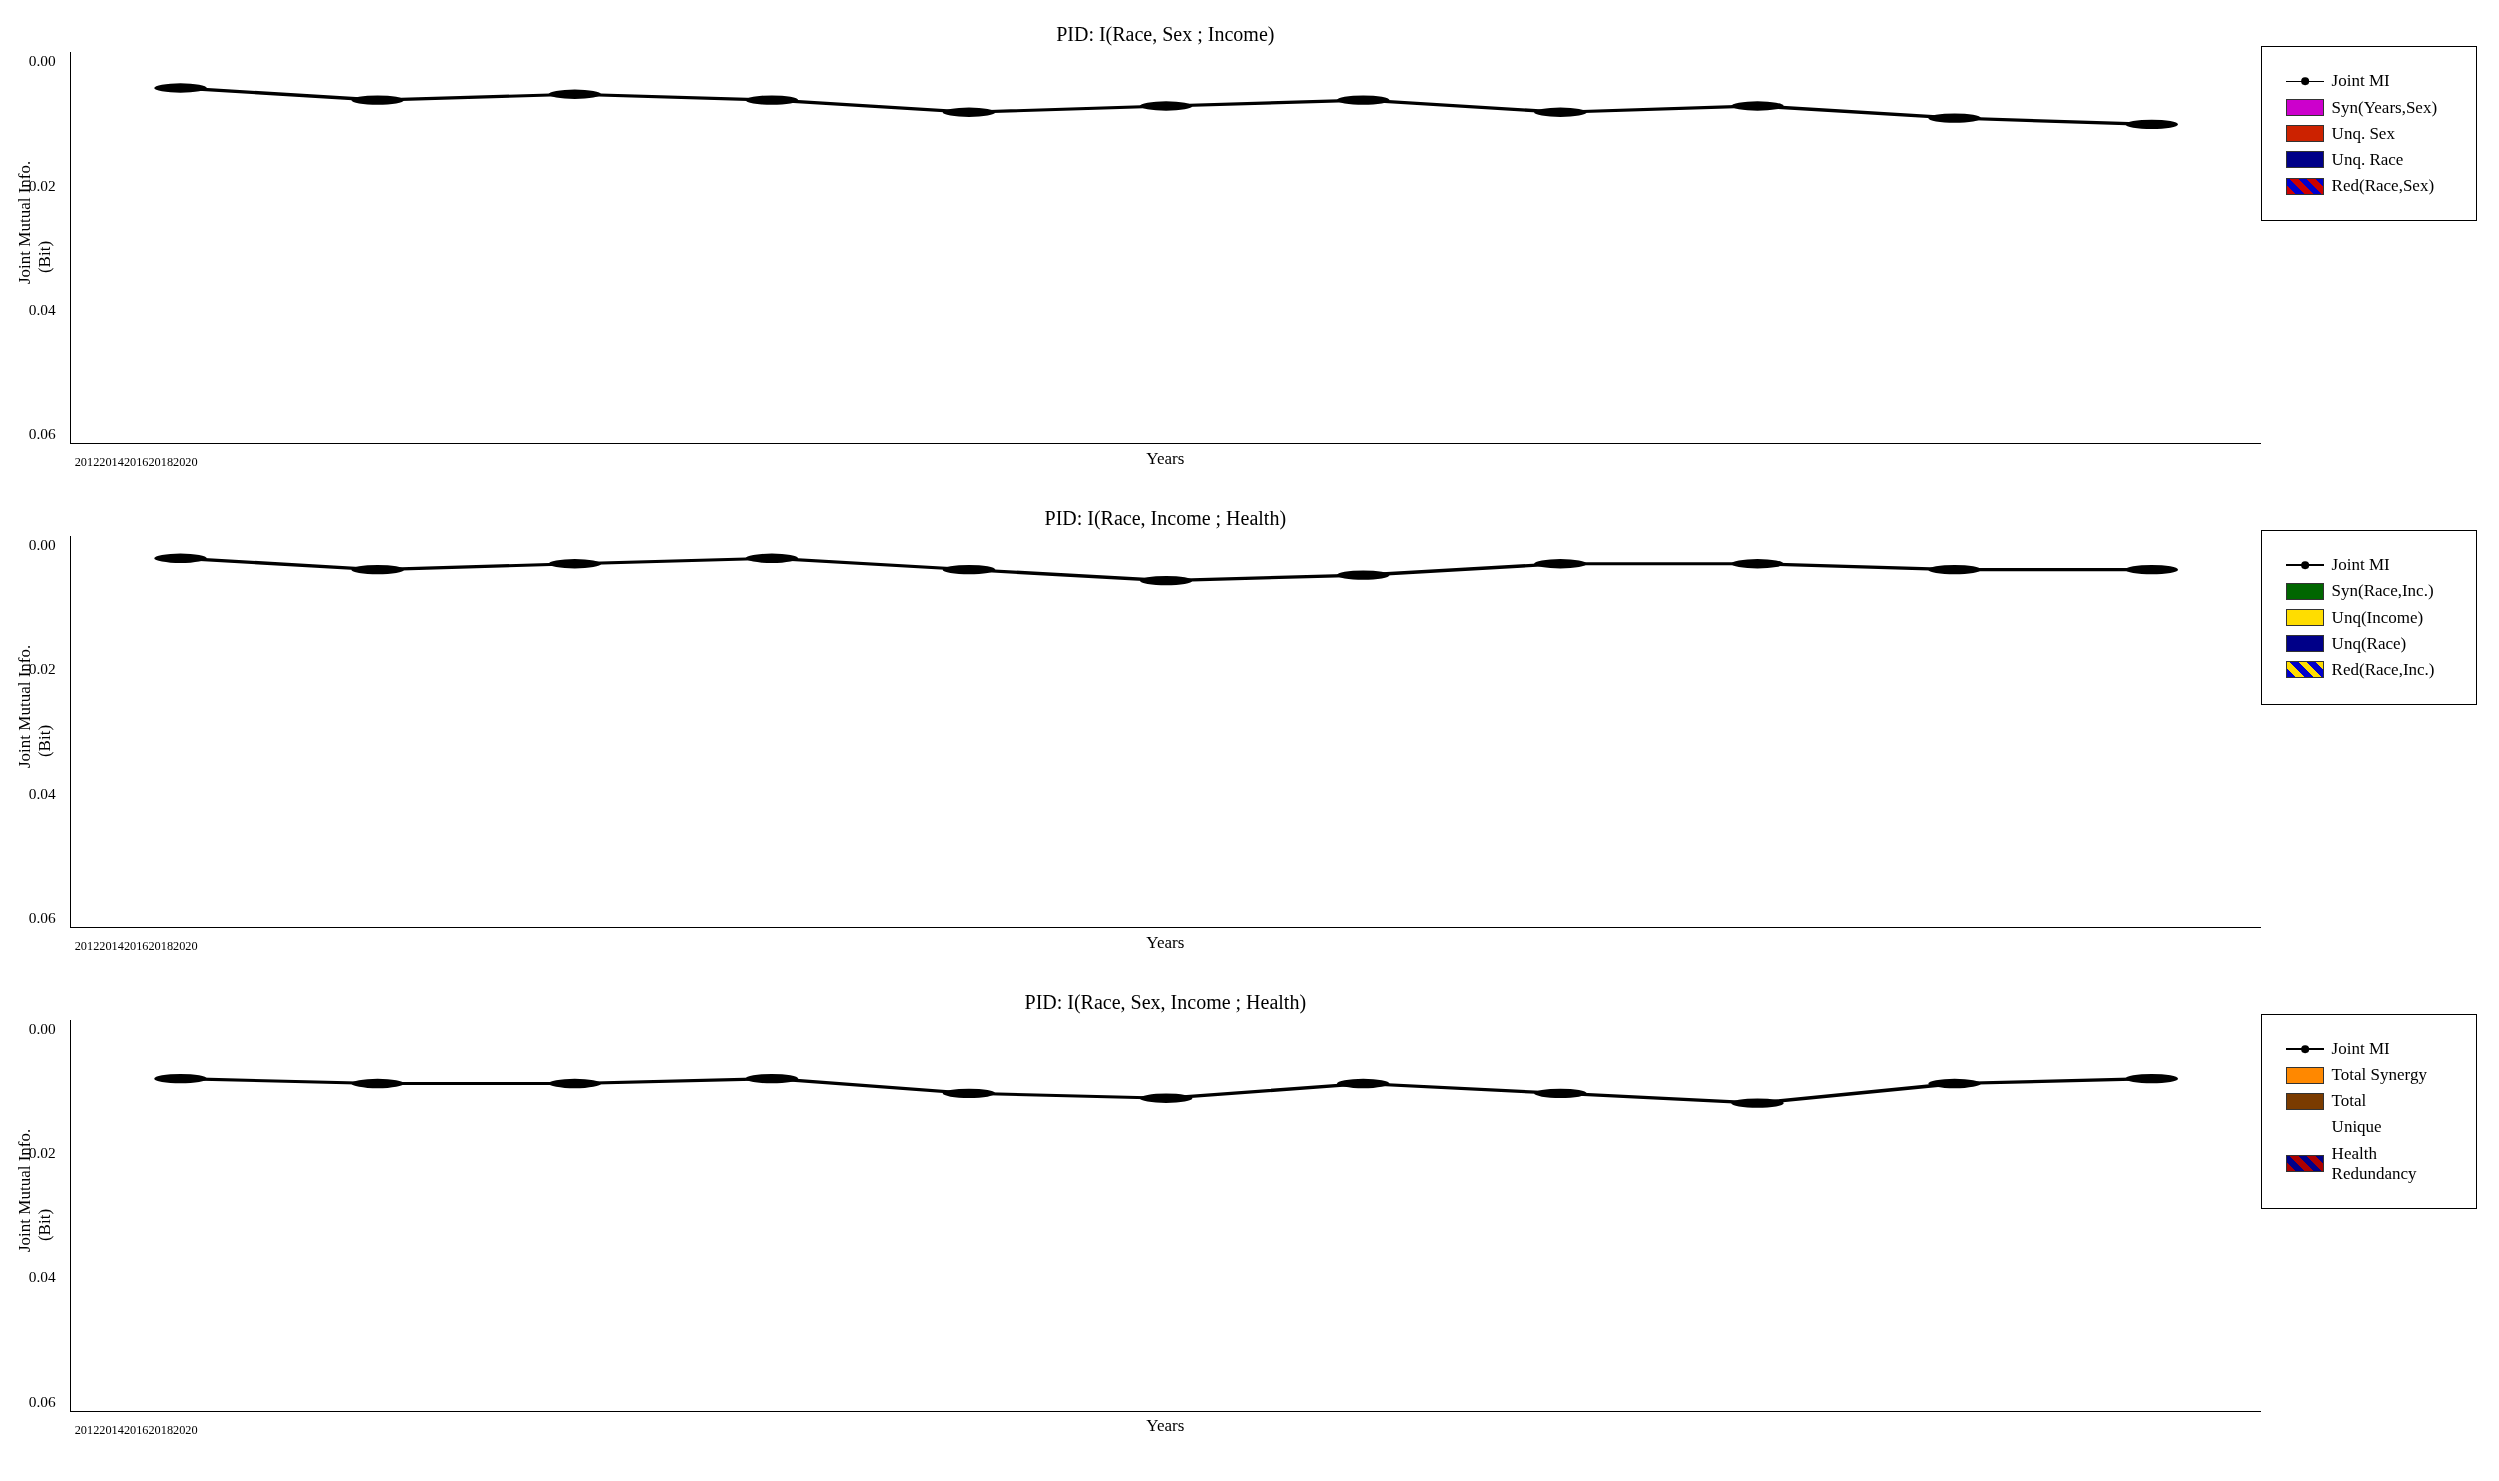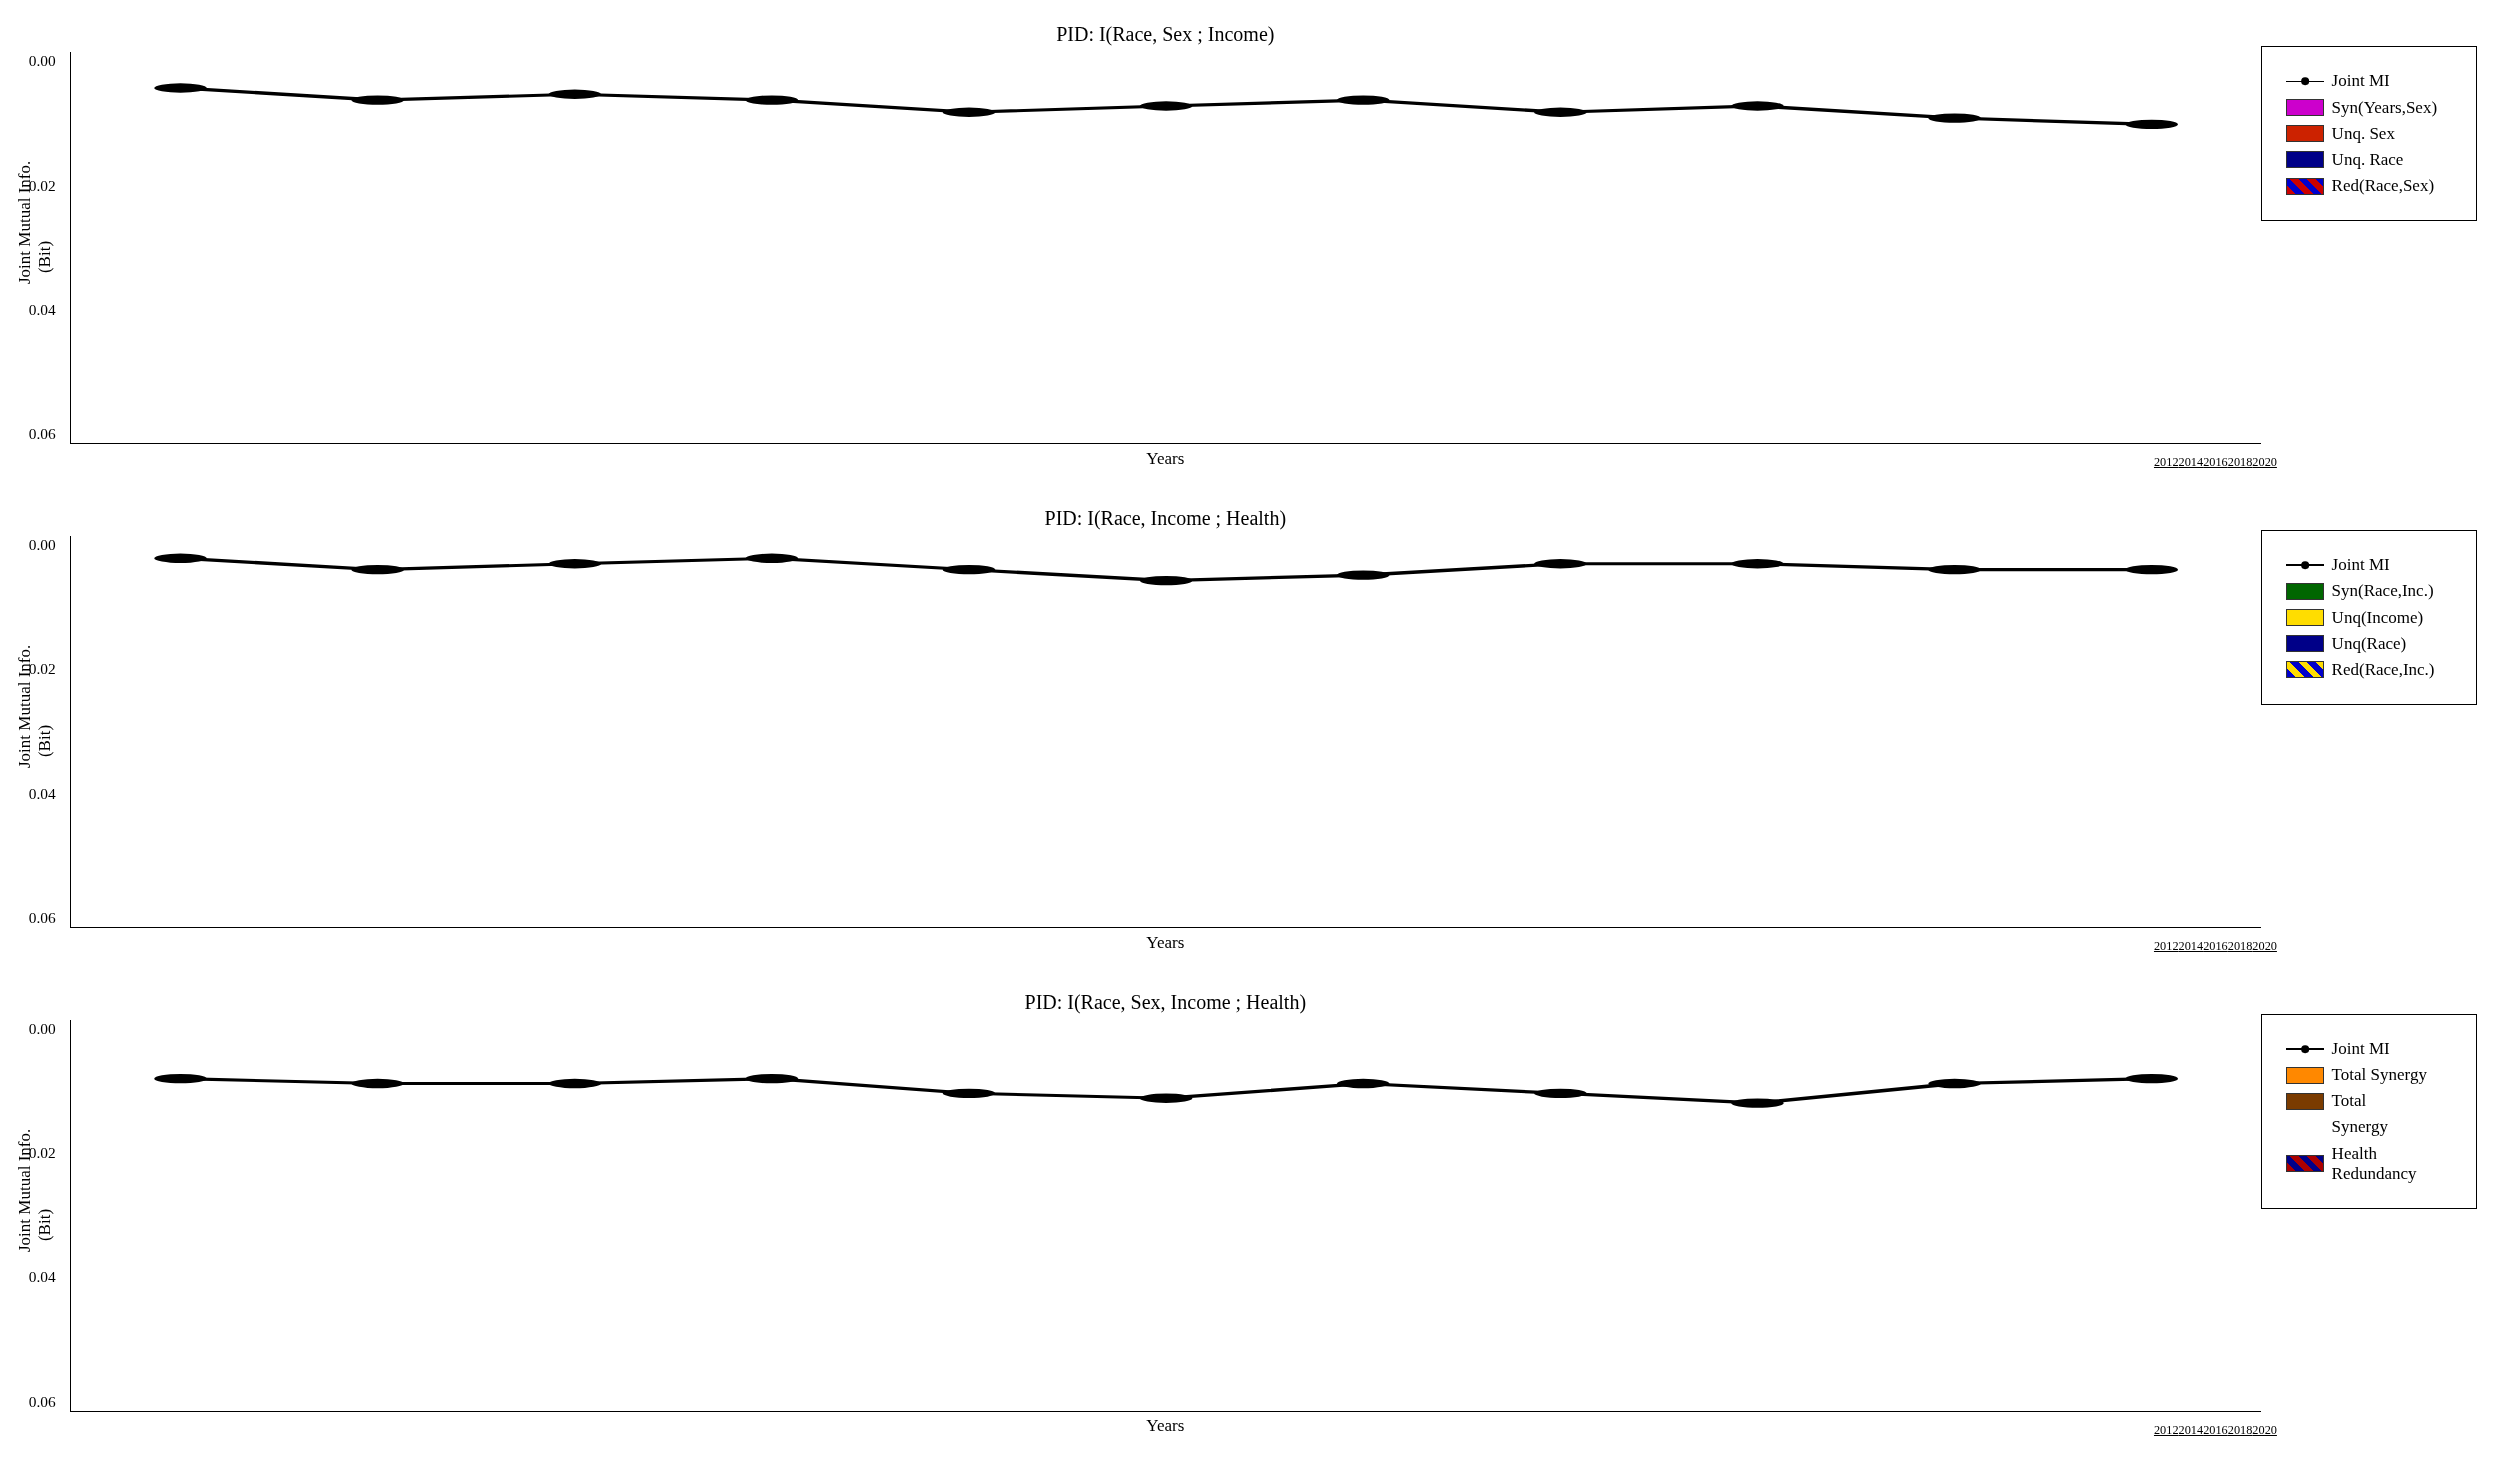--- a/index.html
+++ b/index.html
@@ -59,25 +59,24 @@
       flex-direction: column-reverse;
       justify-content: space-between;
     }
     .y-tick {
       font-size: 15.4px;
       width: 38px;
     }
     .x-ticks {
       position: absolute;
       bottom: -27px;
-      left: 16px;
+      left: 4px;
       width: 100%;
       display: flex;
-      justify-content: flex-end;
-      text-decoration: underline;
+      justify-content: flex-start;
     }
     .bars-container {
       position: absolute;
       top: 0;
       left: 0;
       width: 100%;
       height: 100%;
       display: flex;
       align-items: flex-end;
       gap: 1.5px;
@@ -641,21 +640,21 @@
       <div class="legend-item">
         <div class="legend-swatch solid-orange"></div>
         <span>Total Synergy</span>
       </div>
       <div class="legend-item">
         <div class="legend-swatch solid-brown"></div>
         <span>Total</span>
       </div>
       <div class="legend-item">
         <div style="width:38px"></div>
-        <span>Synergy</span>
+        <span>Unique</span>
       </div>
       <div class="legend-item">
         <div class="legend-swatch hatch-red-blue-dark"></div>
         <span>Health Redundancy</span>
       </div>
     </div>
   </div>
 
 </div>
 

